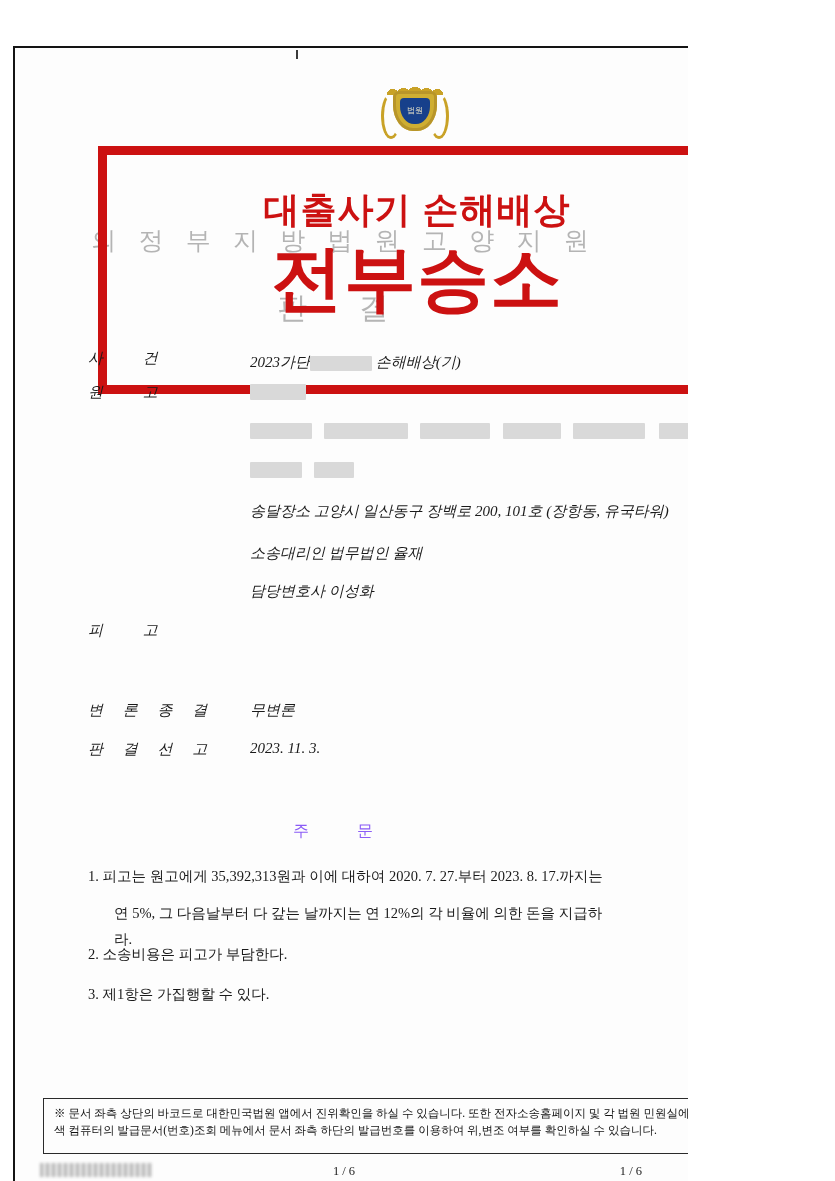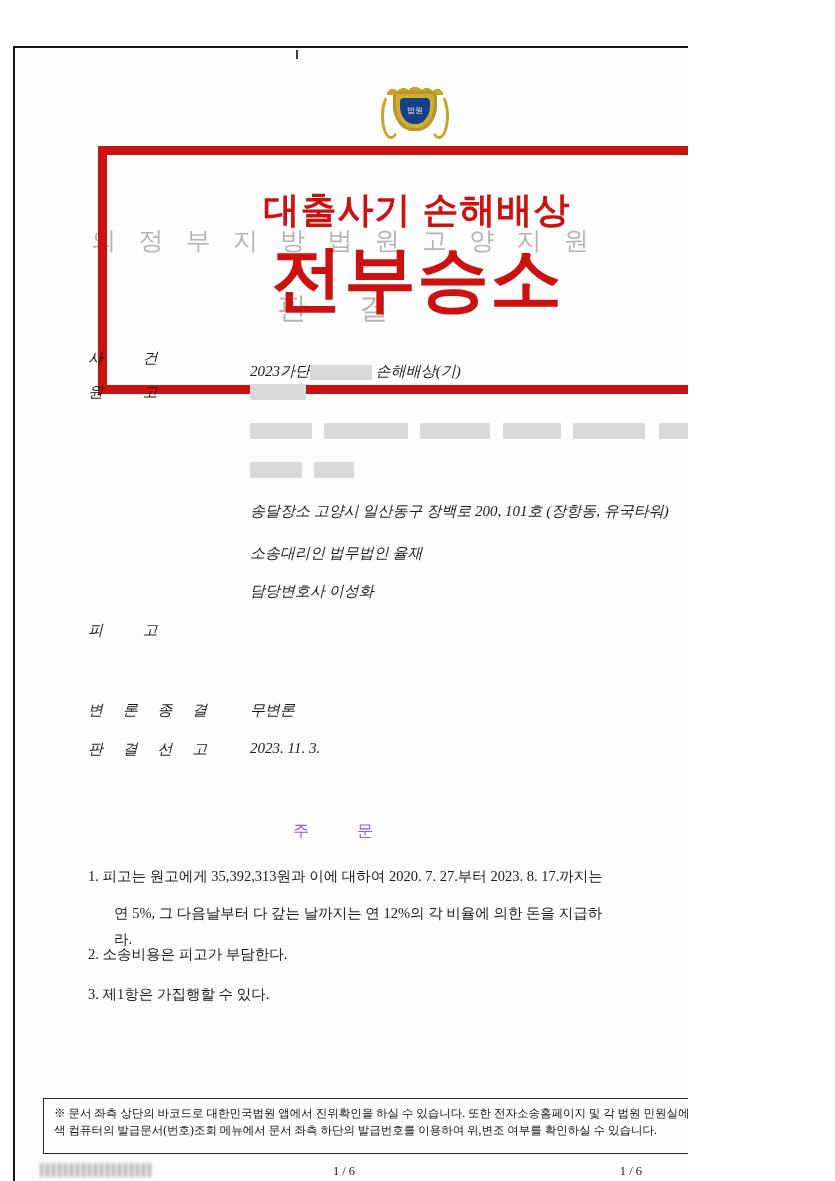--- a/index.html
+++ b/index.html
@@ -247,21 +247,21 @@
 
   <div class="court-name">의 정 부 지 방 법 원 고 양 지 원</div>
   <div class="judgement-title">판     결</div>
 
   <div class="stamp">
     <div class="l1">대출사기 손해배상</div>
     <div class="l2">전부승소</div>
   </div>
 
   <div class="field label" style="top:313px;">사        건</div>
-  <div class="field value" style="top:326px;">
+  <div class="field value" style="top:317px;">
     <span>2023가단</span><span class="redact" style="width:62px;height:15px;">&nbsp;</span>
     <span>손해배상(기)</span>
   </div>
 
   <div class="field label" style="top:347px;">원        고</div>
   <div class="field" style="left:250px;top:346px;">
     <span class="redact" style="width:56px;height:16px;">&nbsp;</span>
   </div>
   <div class="field" style="left:250px;top:385px;">
     <span class="redact" style="width:62px;height:16px;">&nbsp;</span>

